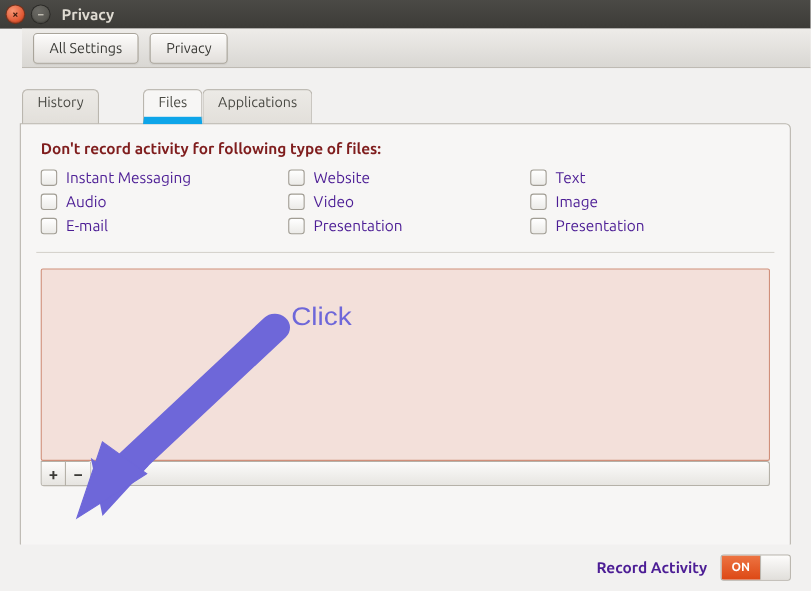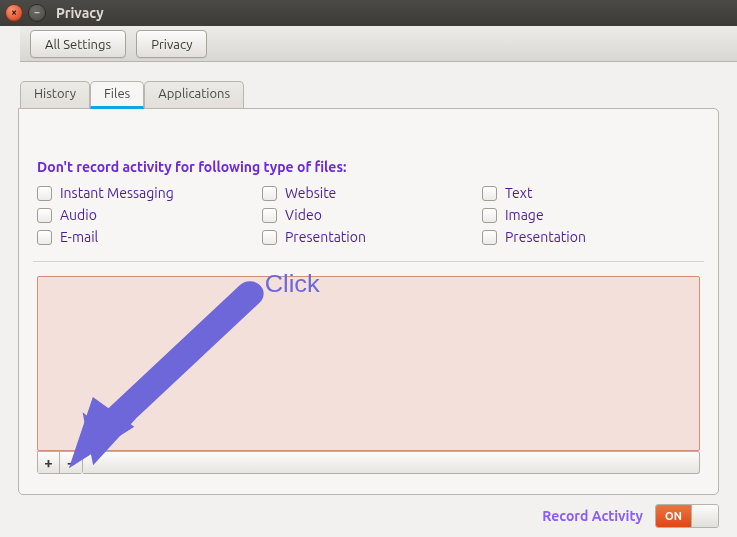--- a/index.html
+++ b/index.html
@@ -67,38 +67,38 @@
     border-bottom: none;
     border-radius: 5px 5px 0 0;
     background: linear-gradient(to bottom, #eceae6, #e2dfda);
     font-size: 13px; color:#4a4a44;
     margin-right: 0;
     position: relative;
     top: 1px;
   }
   .tab.active {
     background: #f7f6f5;
-    border-bottom: 3px solid #0ea5e9;
+    border-bottom: 7px solid #0ea5e9;
     z-index: 2;
+    margin-left: 40px;
   }
 
   .panel {
     border: 1px solid #bab6ae;
     border-radius: 0 5px 5px 5px;
     background: #f7f6f5;
     padding: 14px 18px 12px 18px;
     height: calc(100% - 28px);
     position: relative;
   }
 
   .section-label {
     font-weight: bold;
-    color: #6d28d9;
+    color: #7f1d1d;
     margin-bottom: 10px;
-    margin-top: 36px;
   }
 
   .cb-grid {
     display: grid;
     grid-template-columns: 225px 220px auto;
     row-gap: 6px;
     margin-bottom: 16px;
   }
   .cb-item {
     display: flex; align-items: center; gap: 8px;
@@ -149,21 +149,21 @@
   }
   .pm-row { display:flex; }
 
   .footer {
     height: 42px;
     display: flex; align-items: center; justify-content: flex-end;
     padding: 0 18px;
     gap: 12px;
     background: #f2f1f0;
   }
-  .footer-label { font-weight: bold; color: #8b5cf6; }
+  .footer-label { font-weight: bold; color: #4c1d95; }
   .switch {
     width: 64px; height: 24px;
     border: 1px solid #b6b2aa;
     border-radius: 3px;
     display: flex;
     overflow: hidden;
     background: #ebe9e5;
   }
   .switch-on {
     flex: 0 0 36px;

